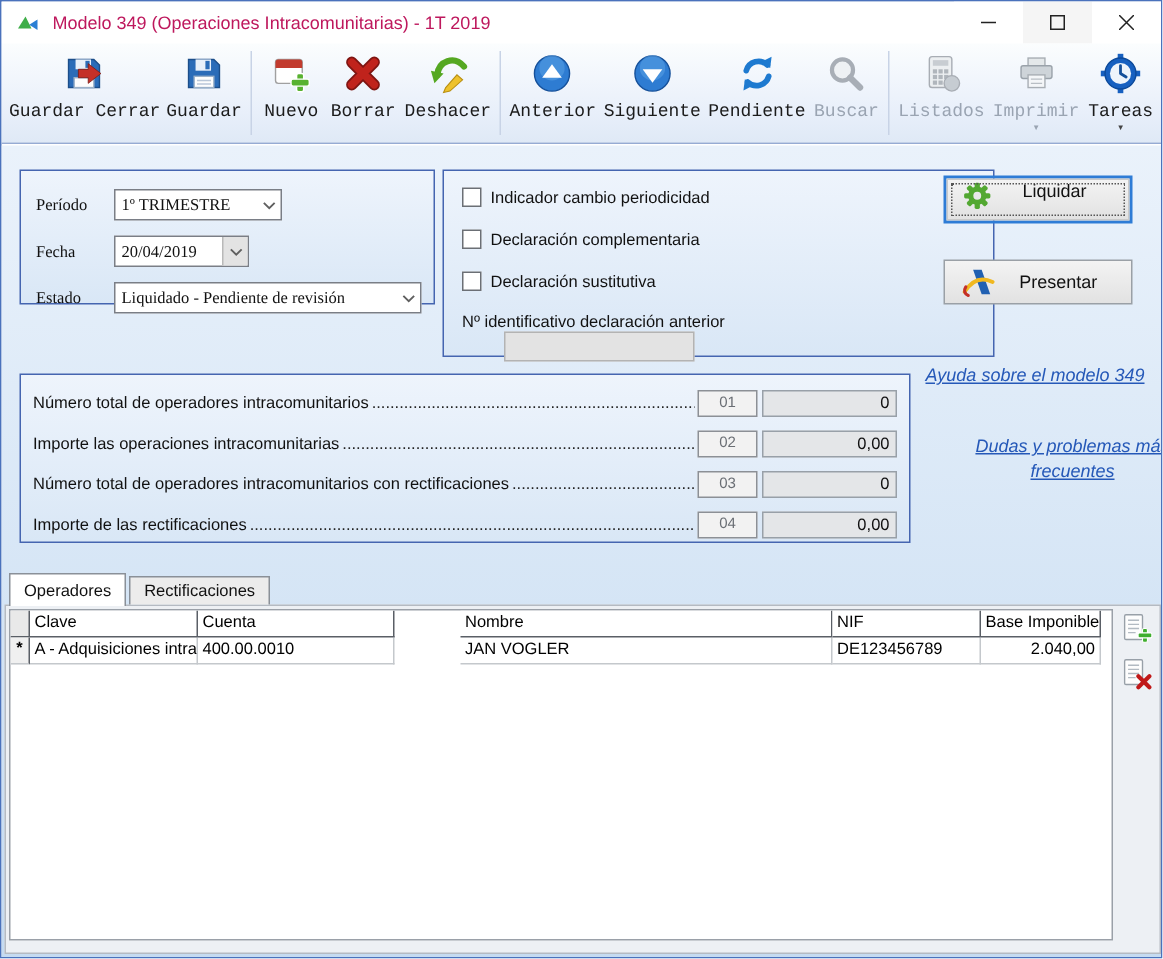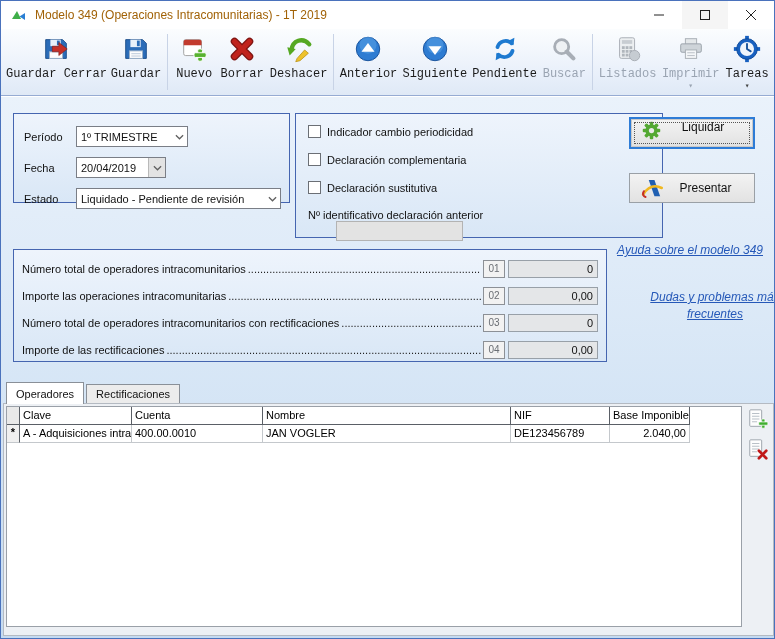--- a/index.html
+++ b/index.html
@@ -2,40 +2,40 @@
 <html><head>
 <meta charset="utf-8">
 <style>
   * { margin:0; padding:0; box-sizing:border-box; }
   html,body { width:775px; height:639px; font-family:"Liberation Sans", sans-serif; }
   .window { position:relative; width:775px; height:639px; border:1px solid #4a72bc; background:#fff; overflow:hidden; }
 
   
   .titlebar { position:absolute; left:0; top:0; right:0; height:28px; background:#fff; display:flex; align-items:center; }
   .titlebar .appicon { width:16px; height:16px; margin:0 8px 0 10px; }
-  .titlebar .title { font-size:12px; color:#a16207; flex:1; white-space:nowrap; }
+  .titlebar .title { font-size:12px; color:#be185d; flex:1; white-space:nowrap; }
   .winbtns { display:flex; height:28px; }
   .winbtn { width:46px; height:28px; display:flex; align-items:center; justify-content:center; background:#fff; border:none; cursor:default; }
   .winbtn.max { background:#f5f5f5; }
 
   
   .toolbar { position:absolute; left:0; top:28px; right:0; height:67px; background:linear-gradient(#fbfdfe,#e8effa 70%,#dfe9f6); border-bottom:1px solid #96abd3; display:flex; align-items:flex-start; padding:3px 2px 0 4px;font-family:Liberation Mono, monospace; }
   .tb-item { display:flex; flex-direction:column; align-items:center; padding:1px 5px 0 5px; min-width:46px; }
   .tb-item .tb-icon { width:32px; height:32px; display:flex; align-items:center; justify-content:center; }
   .tb-item .tb-label { font-size:12px; color:#1b1b1b; margin-top:2px; white-space:nowrap; line-height:14px; }
   .tb-item .tb-dd { height:9px; font-size:8px; line-height:9px; color:#444; }
   .tb-item.disabled .tb-label { color:#9aa4b2; }
   .tb-item.disabled .tb-dd { color:#9aa4b2; }
   .tb-sep { width:1px; height:56px; background:#c8d3e6; margin:2px 3px 0 3px; }
 
   
   .client { position:absolute; left:0; top:96px; right:0; bottom:0; background:linear-gradient(#eaf2fb,#c5dbf1); }
 
   .panel { position:absolute; border:1px solid #4565b0; background:linear-gradient(#eef4fc,#d9e7f6); }
-  .panelA { left:12px; top:16px; width:277px; height:90px; }
+  .panelA { left:12px; top:16px; width:277px; height:90px;font-family:Liberation Serif, serif; }
   .panelB { left:294px; top:16px; width:368px; height:125px; }
 
   .frow { position:absolute; left:10px; display:flex; align-items:center; }
   .flabel { font-size:11px; color:#111; width:52px; }
   .combo { height:21px; background:#fff; border:1px solid #7a7e86; display:flex; align-items:center; font-size:11px; color:#111; padding-left:4px; }
   .combo .ctext { flex:1; white-space:nowrap; overflow:hidden; }
   .combo .chev { width:16px; display:flex; align-items:center; justify-content:center; }
   .combo.datepick { padding-left:4px; }
   .combo.datepick .chev { background:#e3e3e3; border-left:1px solid #b9b9b9; height:100%; width:17px; }
 
@@ -51,41 +51,41 @@
   .btn-presentar { position:absolute; left:628px; top:76px; width:126px; height:30px; background:linear-gradient(#f3f3f3,#e2e2e2); border:1px solid #9aa0a6; display:flex; align-items:center; cursor:default; }
   .abtn-icon { margin-left:9px; display:flex; }
   .abtn-label { flex:1; text-align:center; font-size:12px; color:#111; padding-right:8px; }
 
   
   .totals { left:12px; top:152px; width:594px; height:113px; padding:9px 8px 0 8px; }
   .trow { display:flex; align-items:center; height:19px; margin-bottom:8px; }
   .tlabel { font-size:11px; color:#111; white-space:nowrap; }
   .tdots { flex:1; overflow:hidden; white-space:nowrap; font-size:11px; color:#222; margin:0 2px; }
   .tdots::after { content:"........................................................................................................................................................................."; }
-  .tcode { width:22px; height:18px; border:1px solid #8c9096; background:#f2f2f2; color:#6a6e74; font-size:10px; display:flex; align-items:center; justify-content:center; margin-right:3px; flex:none; }
+  .tcode { width:40px; height:18px; border:1px solid #8c9096; background:#f2f2f2; color:#6a6e74; font-size:10px; display:flex; align-items:center; justify-content:center; margin-right:3px; flex:none; }
   .tvalue { width:90px; height:18px; border:1px solid #98a0a8; background:#e4e6e8; font-size:11px; text-align:right; padding-right:4px; color:#111; font-family:"Liberation Sans",sans-serif; flex:none; }
 
   
   .link { position:absolute; font-size:12px; font-style:italic; color:#2558b8; text-decoration:underline; text-align:center; cursor:pointer; }
   .link1 { left:608px; top:146px; width:162px; }
   .link2 { left:644px; top:192px; width:140px; line-height:17px;text-decoration:underline; }
 
   
   .tabstrip { position:absolute; left:5px; top:285px; height:22px; display:flex; align-items:center; z-index:2; }
   .tab { font-size:11px; color:#111; border:1px solid #8a9098; border-bottom:none; padding:0 9px; display:flex; align-items:center; }
   .tab.active { background:#fff; height:22px; z-index:3; }
   .tab.inactive { background:#ececec; height:19px; margin-left:2px; }
   .tabpage { position:absolute; left:2px; top:306px; width:771px; height:233px; background:#edf0f4; border:1px solid #b4bac2; }
   .grid { position:absolute; left:5px; top:309px; width:736px; height:221px; background:#fff; border:1px solid #9aa0a8; overflow:hidden; }
   .g-row { display:flex; }
   .g-hcell { height:18px; font-size:11px; color:#000; background:#fff; border-right:1px solid #5a5f66; border-bottom:1px solid #5a5f66; padding:2px 3px 0 3px; white-space:nowrap; overflow:hidden; }
   .g-hsel { width:13px; background:#e9e9e9; padding:0; }
   .g-cell { height:18px; font-size:11px; color:#000; border-right:1px solid #c4c8cc; border-bottom:1px solid #c4c8cc; padding:2px 3px 0 3px; white-space:nowrap; overflow:hidden; }
   .g-sel { width:13px; background:#f0f0f0; border-right:1px solid #5a5f66; text-align:center; font-weight:bold; padding:1px 0 0 0; }
-  .w-clave{width:112px;} .w-cuenta{width:131px;} .w-nombre{width:248px;} .w-nif{width:99px;} .w-base{width:80px; text-align:right;}
+  .w-clave{width:112px;} .w-cuenta{width:131px;} .w-nombre{width:248px;margin-left:44px;} .w-nif{width:99px;} .w-base{width:80px; text-align:right;}
   .g-fill { flex:1; border:none; }
   .gridbtn { position:absolute; width:24px; height:24px; display:flex; align-items:center; justify-content:center; cursor:pointer; }
   .gb-add { left:745px; top:310px; }
   .gb-del { left:745px; top:340px; }
 </style>
 </head>
 <body>
 
 <div class="window">
 

